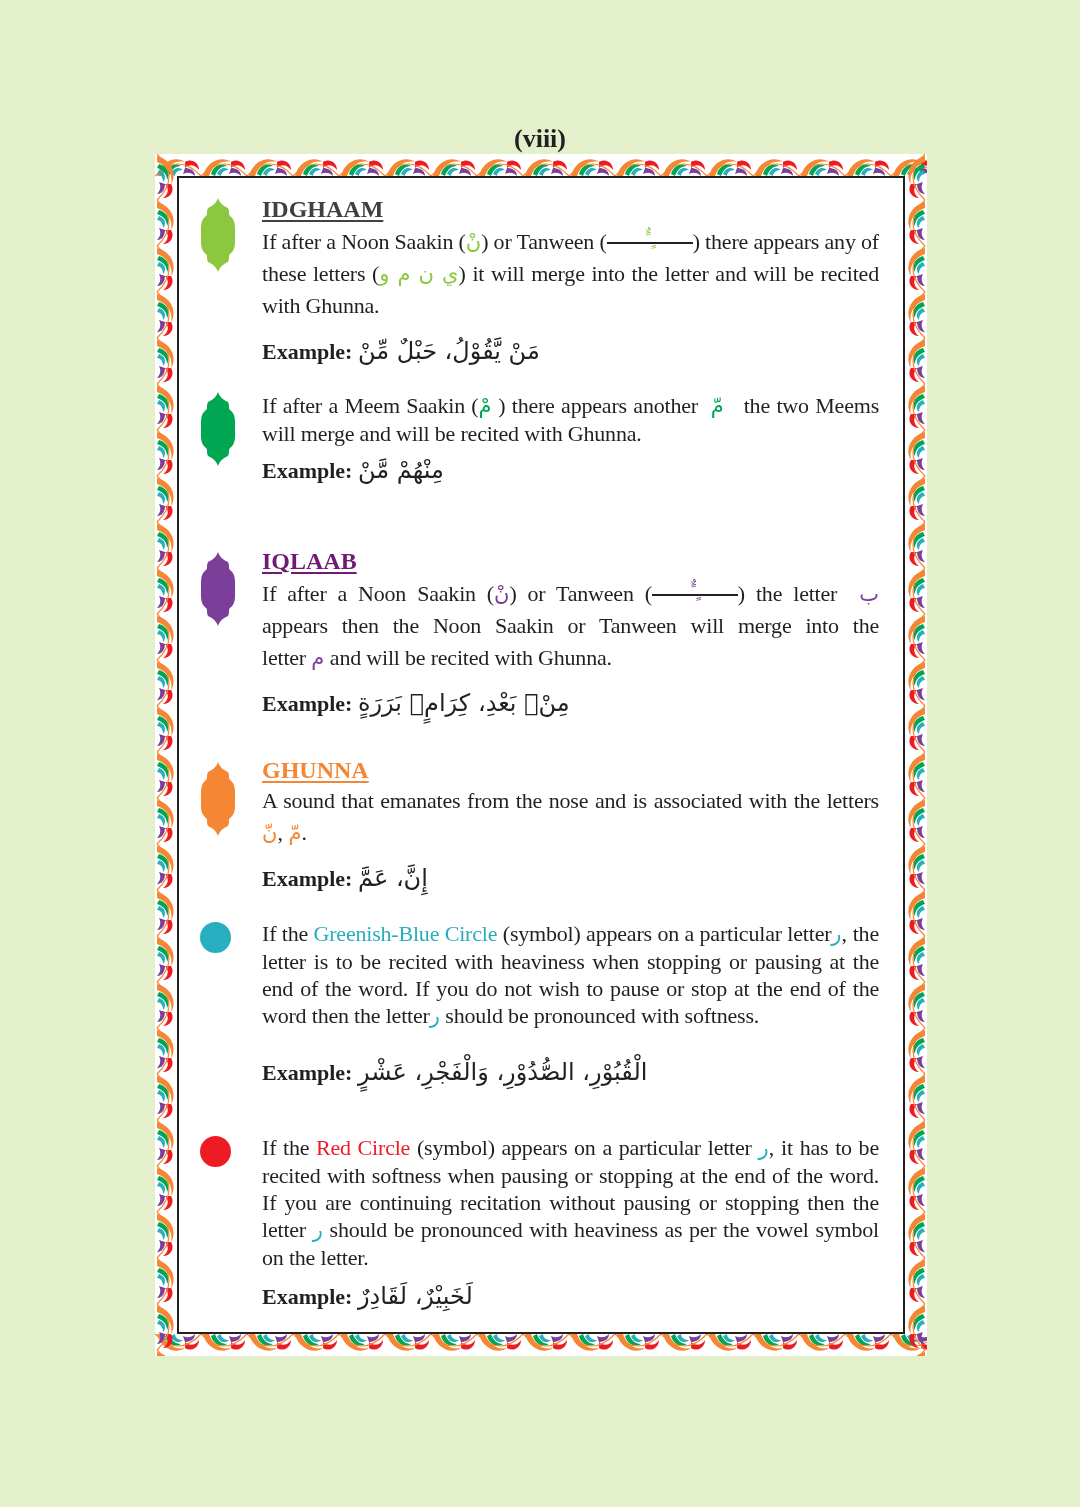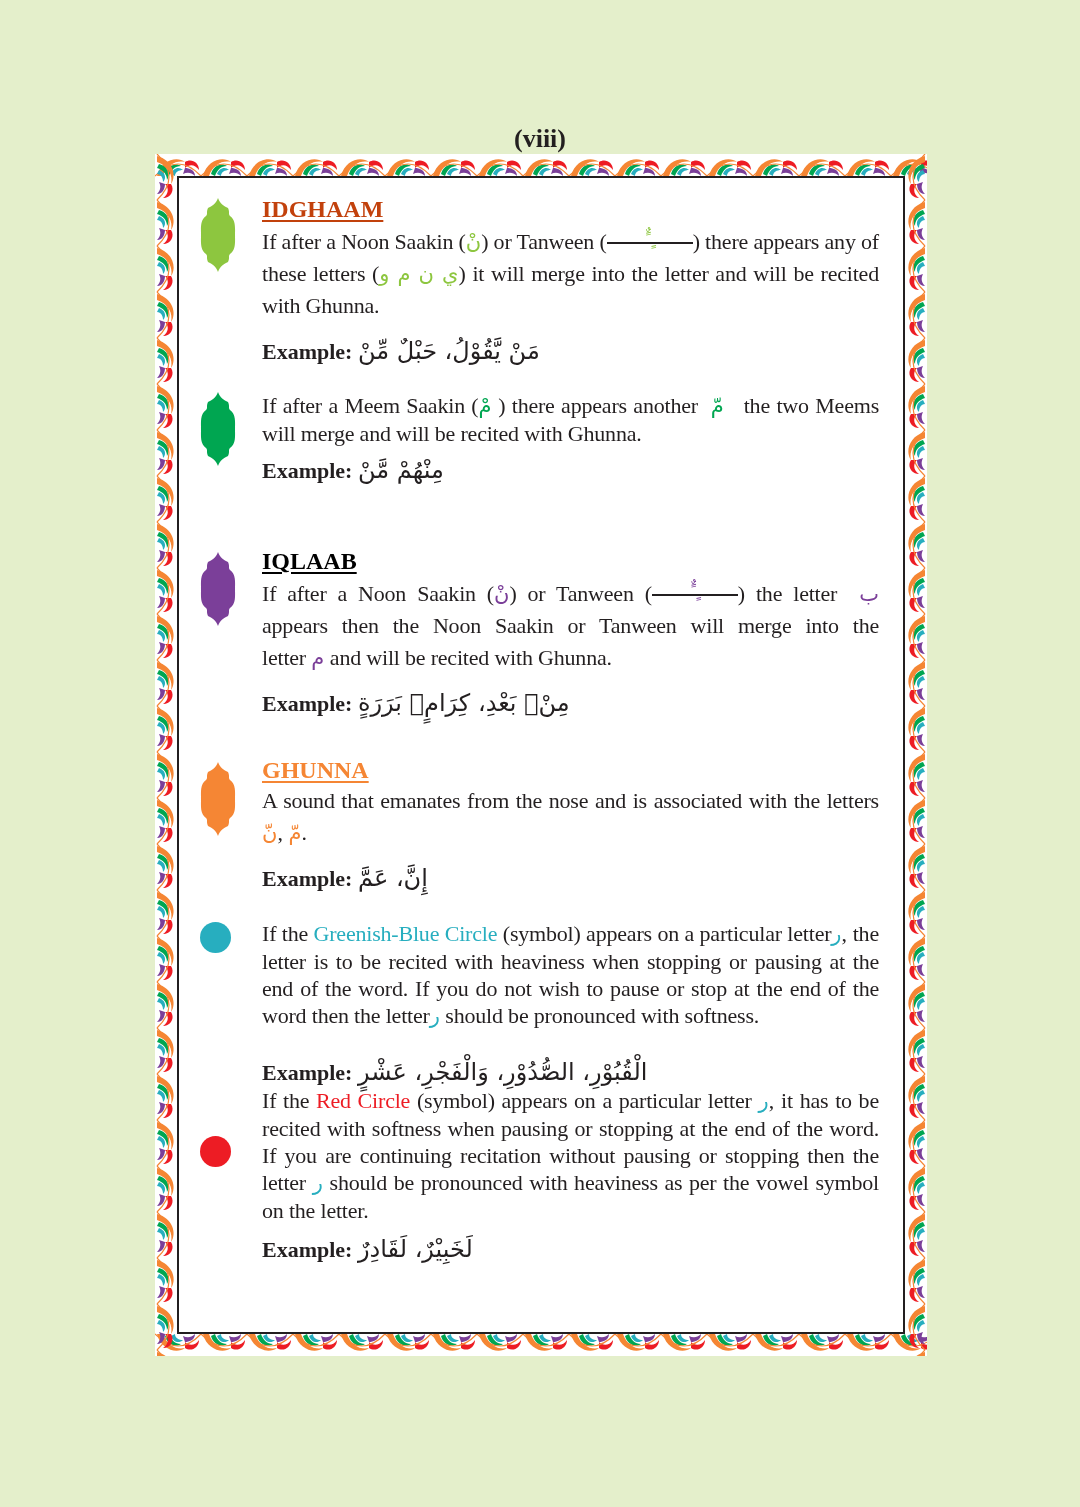--- a/index.html
+++ b/index.html
@@ -778,21 +778,21 @@
         </g>
       </svg>
     </div>
   <div class="inner-box"></div>
 </div>
 
 <svg class="marker" style="top:198px" width="36" height="74" viewBox="0 0 36 74">
   <path d="M18 0 C20 6 24 8 28 10 C30 14 28 16 30 18 C36 22 35 30 35 37 C35 44 36 52 30 56 C28 58 30 60 28 64 C24 66 20 68 18 74 C16 68 12 66 8 64 C6 60 8 58 6 56 C0 52 1 44 1 37 C1 30 0 22 6 18 C8 16 6 14 8 10 C12 8 16 6 18 0Z" fill="#8dc63f"></path>
 </svg>
 <div class="section" style="top:194px">
-  <div class="heading" style="color:#c2410c">IDGHAAM</div>
+  <div class="heading" style="color:#404040">IDGHAAM</div>
   <div class="para">
     <span>If after a Noon Saakin (</span><span class="ar-inline" style="color:#8dc63f">نْ</span><span>) or Tanween (</span><span class="tanween" style="color:#8dc63f">ٌ ً ٍ</span><span>) there appears any of these letters (</span><span class="ar-inline" style="color:#8dc63f;direction:rtl">ي ن م و</span><span>) it will merge into the letter and will be recited with Ghunna.</span>
   </div>
   <div class="ex-row">
     <span class="ex-label">Example:</span>
     <span class="ar">مَنْ يَّقُوْلُ، حَبْلٌ مِّنْ</span>
   </div>
 </div>
 
 <svg class="marker" style="top:392px" width="36" height="74" viewBox="0 0 36 74">
@@ -805,21 +805,21 @@
   <div class="ex-row" style="margin-top:4px">
     <span class="ex-label">Example:</span>
     <span class="ar">مِنْهُمْ مَّنْ</span>
   </div>
 </div>
 
 <svg class="marker" style="top:552px" width="36" height="74" viewBox="0 0 36 74">
   <path d="M18 0 C20 6 24 8 28 10 C30 14 28 16 30 18 C36 22 35 30 35 37 C35 44 36 52 30 56 C28 58 30 60 28 64 C24 66 20 68 18 74 C16 68 12 66 8 64 C6 60 8 58 6 56 C0 52 1 44 1 37 C1 30 0 22 6 18 C8 16 6 14 8 10 C12 8 16 6 18 0Z" fill="#7b3f99"></path>
 </svg>
 <div class="section" style="top:546px">
-  <div class="heading" style="color:#000000">IQLAAB</div>
+  <div class="heading" style="color:#701a75">IQLAAB</div>
   <div class="para">
     <span>If after a Noon Saakin (</span><span class="ar-inline" style="color:#7b3f99">نْ</span><span>) or Tanween (</span><span class="tanween" style="color:#7b3f99">ٌ ً ٍ</span><span>) the letter</span>&nbsp;&nbsp;<span class="ar-inline" style="color:#7b3f99">ب</span>
     <span>appears then the Noon Saakin or Tanween will merge into the letter</span>&nbsp;<span class="ar-inline" style="color:#7b3f99">م</span>&nbsp;<span>and will be recited with Ghunna.</span>
   </div>
   <div class="ex-row">
     <span class="ex-label">Example:</span>
     <span class="ar">مِنْۢ بَعْدِ، كِرَامٍۭ بَرَرَةٍ</span>
   </div>
 </div>
 
@@ -842,21 +842,21 @@
   <div class="para tight">
     <span>If the</span> <span style="color:#27aebf">Greenish-Blue Circle</span> <span>(symbol) appears on a particular letter</span><span class="ar-inline" style="color:#27aebf">ر</span><span>, the letter is to be recited with heaviness when stopping or pausing at the end of the word. If you do not wish to pause or stop at the end of the word then the letter</span><span class="ar-inline" style="color:#27aebf">ر</span> <span>should be pronounced with softness.</span>
   </div>
   <div class="ex-row" style="margin-top:23px">
     <span class="ex-label">Example:</span>
     <span class="ar">الْقُبُوْرِ، الصُّدُوْرِ، وَالْفَجْرِ، عَشْرٍ</span>
   </div>
 </div>
 
 <div class="marker circle" style="top:1136px;background:#ed1c24"></div>
-<div class="section" style="top:1087px">
+<div class="section" style="top:1134px">
   <div class="para tight">
     <span>If the</span> <span style="color:#ed1c24">Red Circle</span> <span>(symbol) appears on a particular letter</span> <span class="ar-inline" style="color:#27aebf">ر</span><span>, it has to be recited with softness when pausing or stopping at the end of the word. If you are continuing recitation without pausing or stopping then the letter</span> <span class="ar-inline" style="color:#27aebf">ر</span> <span>should be pronounced with heaviness as per the vowel symbol on the letter.</span>
   </div>
   <div class="ex-row" style="margin-top:6px">
     <span class="ex-label">Example:</span>
     <span class="ar">لَخَبِيْرٌ، لَقَادِرٌ</span>
   </div>
 </div>
 
 </body></html>

